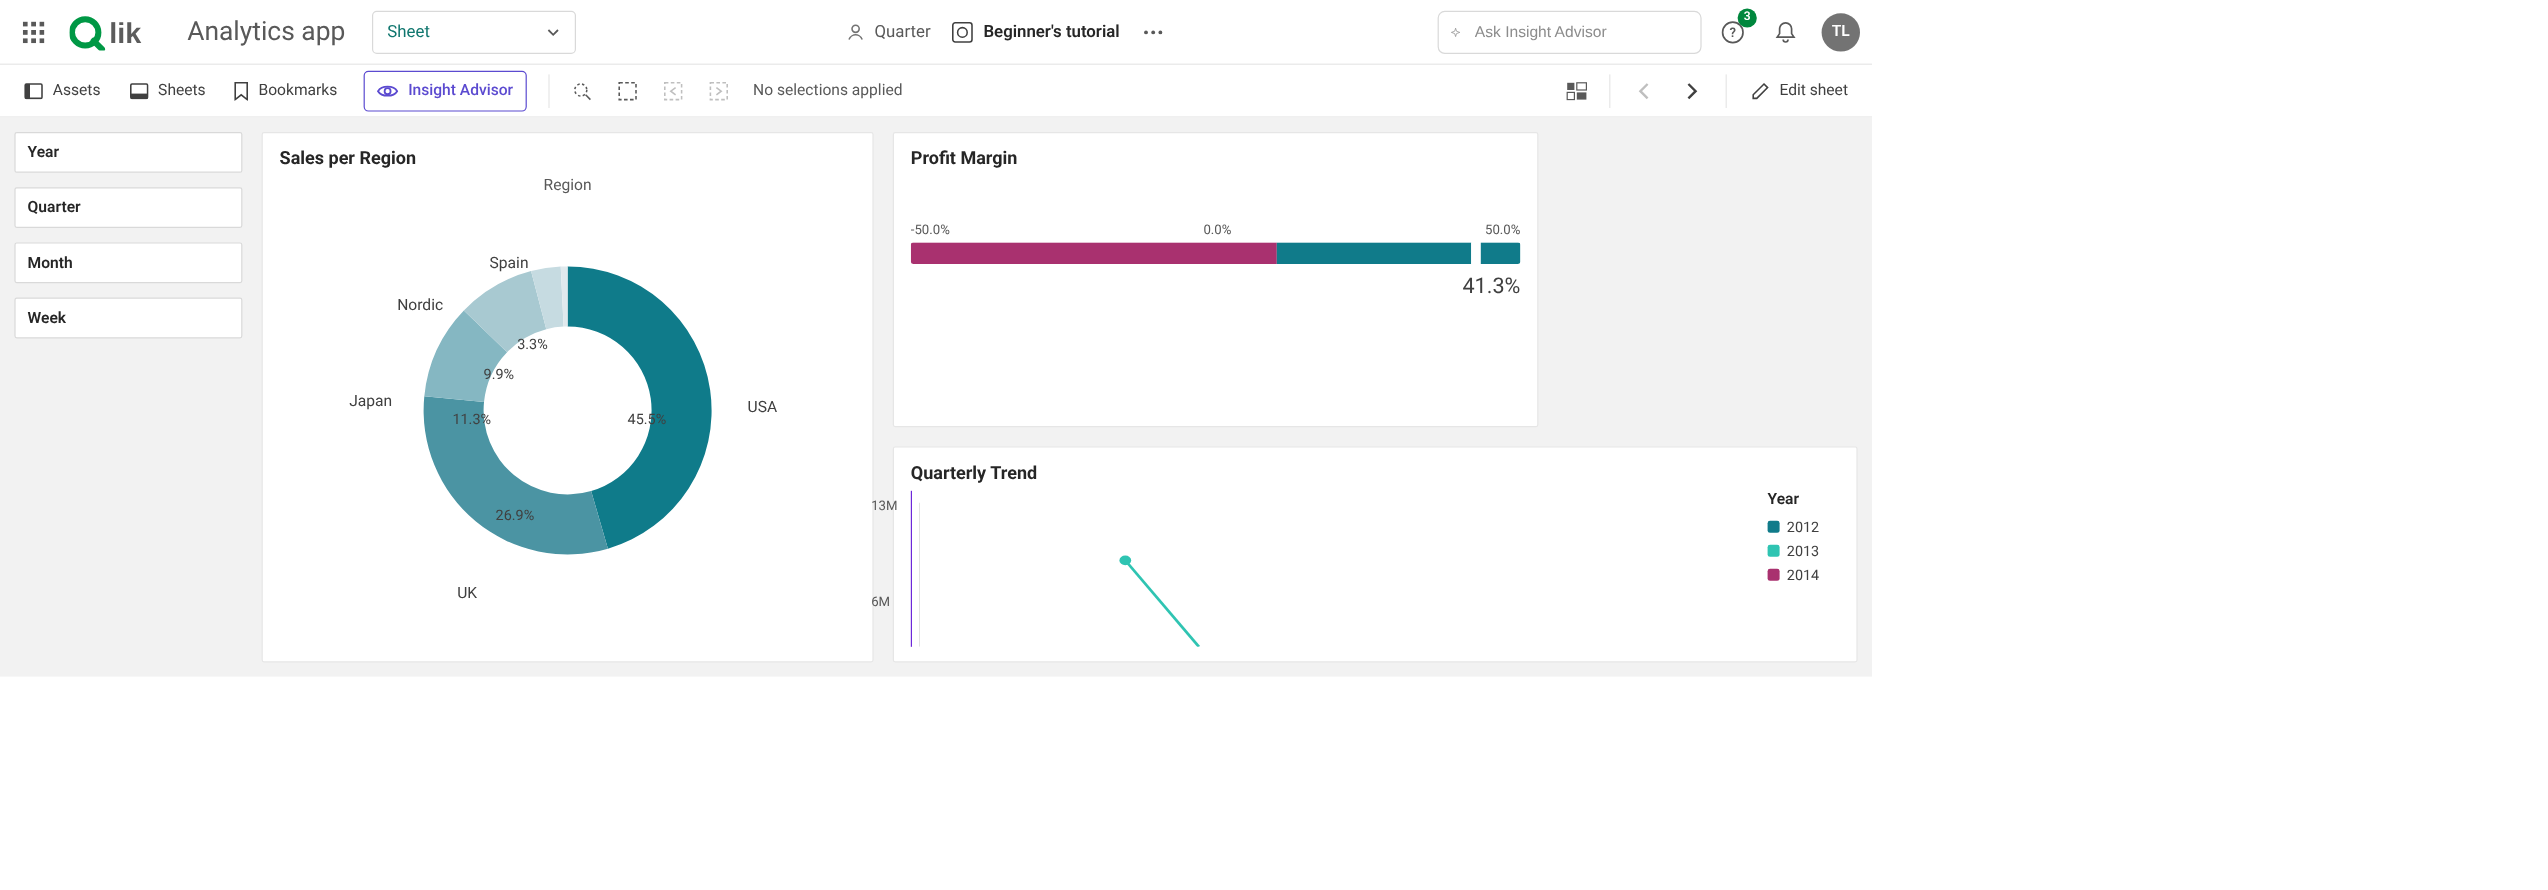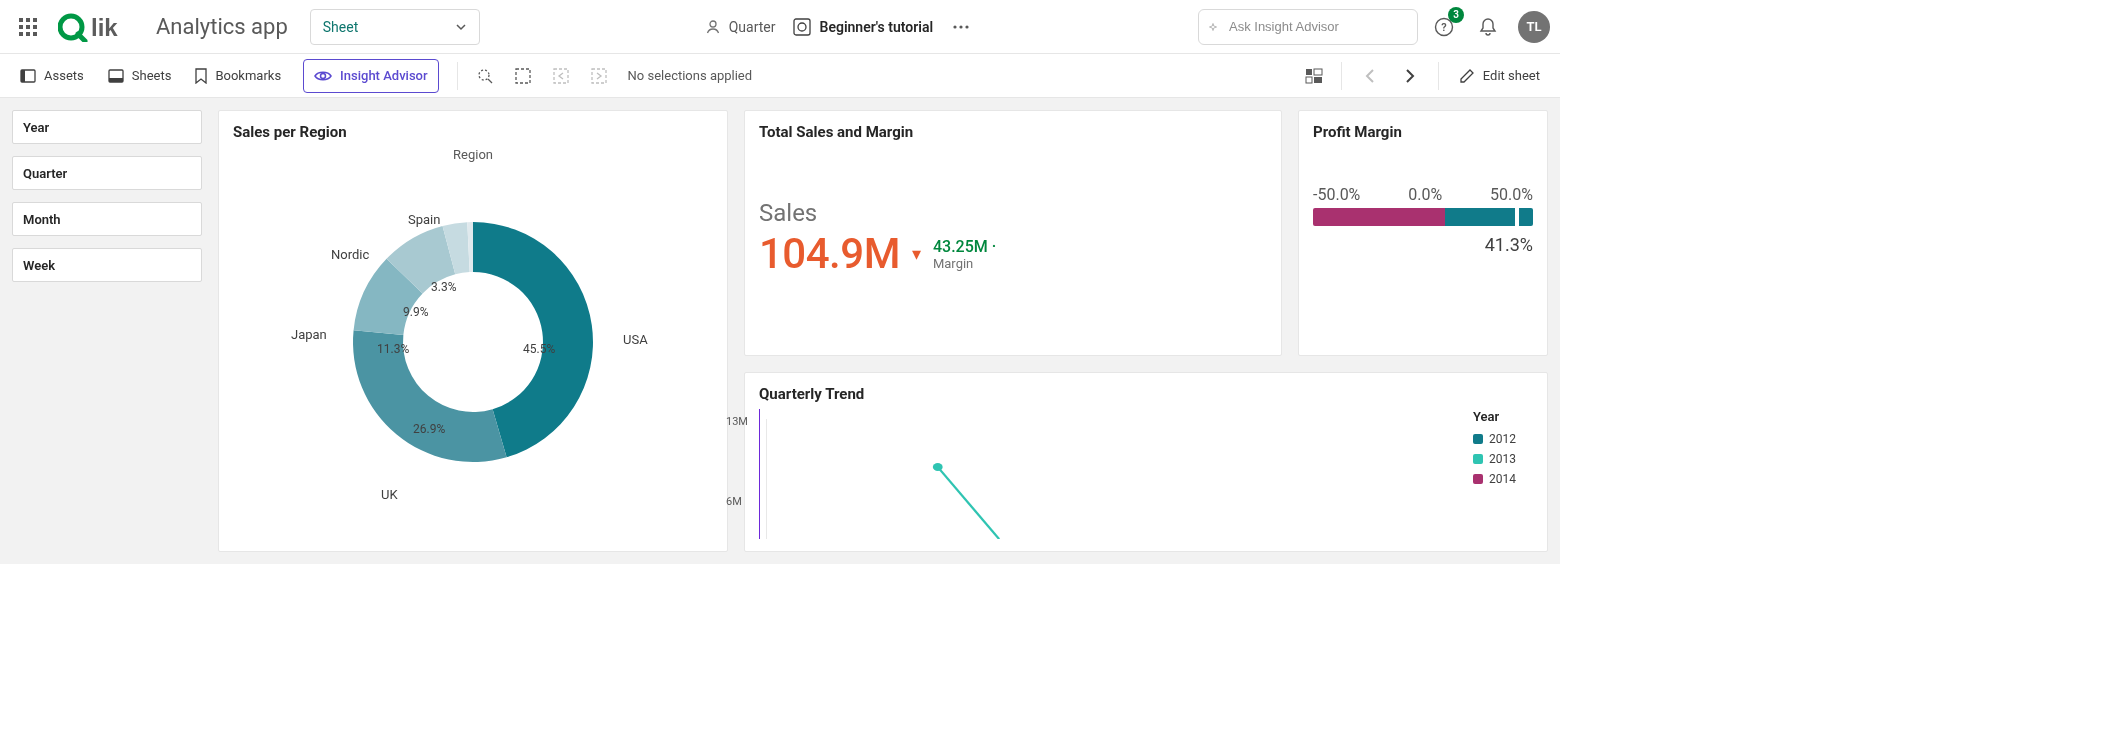--- a/index.html
+++ b/index.html
@@ -177,21 +177,21 @@
   .right-top { display: grid; grid-template-columns: 1fr 250px; gap: 16px; }
   
   .kpi-label { font-size: 24px; color: #737373; margin-top: 58px; }
   .kpi-row { display: flex; align-items: center; gap: 12px; margin-top: 2px; }
   .kpi-value { font-size: 42px; font-weight: 500; color: var(--orange); letter-spacing: -0.5px; }
   .kpi-arrow { color: var(--orange); font-size: 18px; }
   .kpi-sub { display: flex; flex-direction: column; }
   .kpi-sub-val { color: var(--green); font-size: 16px; font-weight: 500; }
   .kpi-sub-lbl { color: #737373; font-size: 13px; }
   
-  .gauge-ticks { display: flex; justify-content: space-between; font-size: 16px; color: #595959; margin-top: 44px; align-items: flex-end; }
+  .gauge-ticks { display: flex; justify-content: space-between; font-size: 11px; color: #595959; margin-top: 44px; align-items: flex-end; }
   .gauge-bar { height: 18px; display: flex; margin-top: 4px; border-radius: 2px; overflow: hidden; }
   .gauge-seg-1 { background: var(--magenta); flex: 0 0 60%; }
   .gauge-seg-2 { background: var(--teal); flex: 0 0 32%; }
   .gauge-seg-ptr { background: #fff; flex: 0 0 1.5%; }
   .gauge-seg-3 { background: var(--teal); flex: 1; }
   .gauge-value { text-align: right; font-size: 18px; color: #404040; margin-top: 8px; }
   
   .donut-wrap { position: relative; width: 100%; height: 380px; }
   .donut-legend-title { position:absolute; left:50%; transform:translateX(-50%); top:0; font-size:13px; color:#595959;}
   .donut-label { position: absolute; font-size: 13px; color: #404040; }
@@ -409,32 +409,20 @@
         <span class="donut-label" style="left:175px; top:65px;">Spain</span>
         <span class="donut-pct" style="left:290px; top:195px;">45.5%</span>
         <span class="donut-pct" style="left:180px; top:275px;">26.9%</span>
         <span class="donut-pct" style="left:144px; top:195px;">11.3%</span>
         <span class="donut-pct" style="left:170px; top:158px;">9.9%</span>
         <span class="donut-pct" style="left:198px; top:133px;">3.3%</span>
       </div>
     </div>
 
     <div class="right-top">
-      <div class="card">
-        <div class="card-title">Total Sales and Margin</div>
-        <div class="kpi-label">Sales</div>
-        <div class="kpi-row">
-          <span class="kpi-value">104.9M</span>
-          <span class="kpi-arrow">▾</span>
-          <div class="kpi-sub">
-            <span class="kpi-sub-val"><span>43.25M</span> <span style="color:#00873d;">·</span></span>
-            <span class="kpi-sub-lbl">Margin</span>
-          </div>
-        </div>
-      </div>
       <div class="card">
         <div class="card-title">Profit Margin</div>
         <div class="gauge-ticks">
           <span>-50.0%</span>
           <span>0.0%</span>
           <span>50.0%</span>
         </div>
         <div class="gauge-bar">
           <div class="gauge-seg-1"></div>
           <div class="gauge-seg-2"></div>

